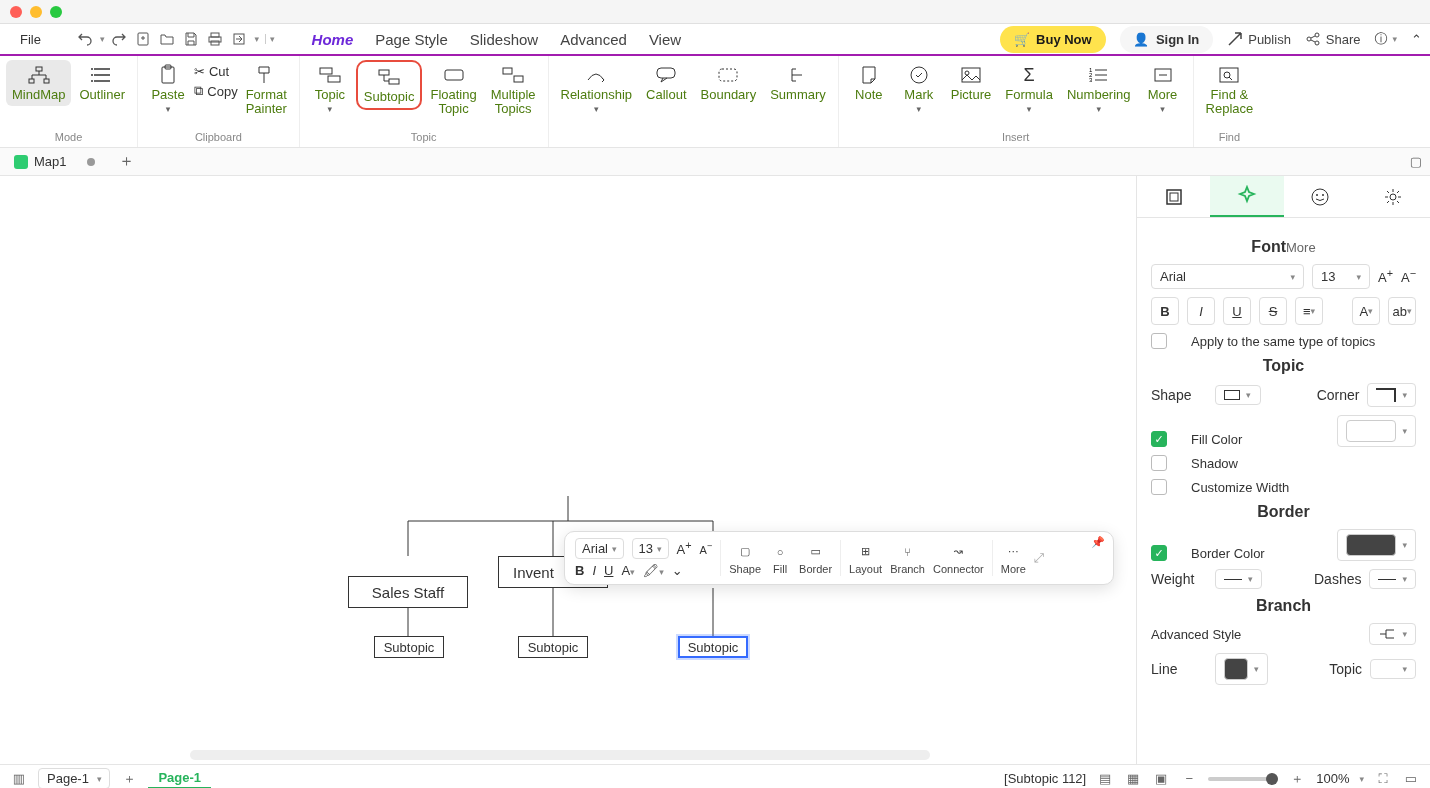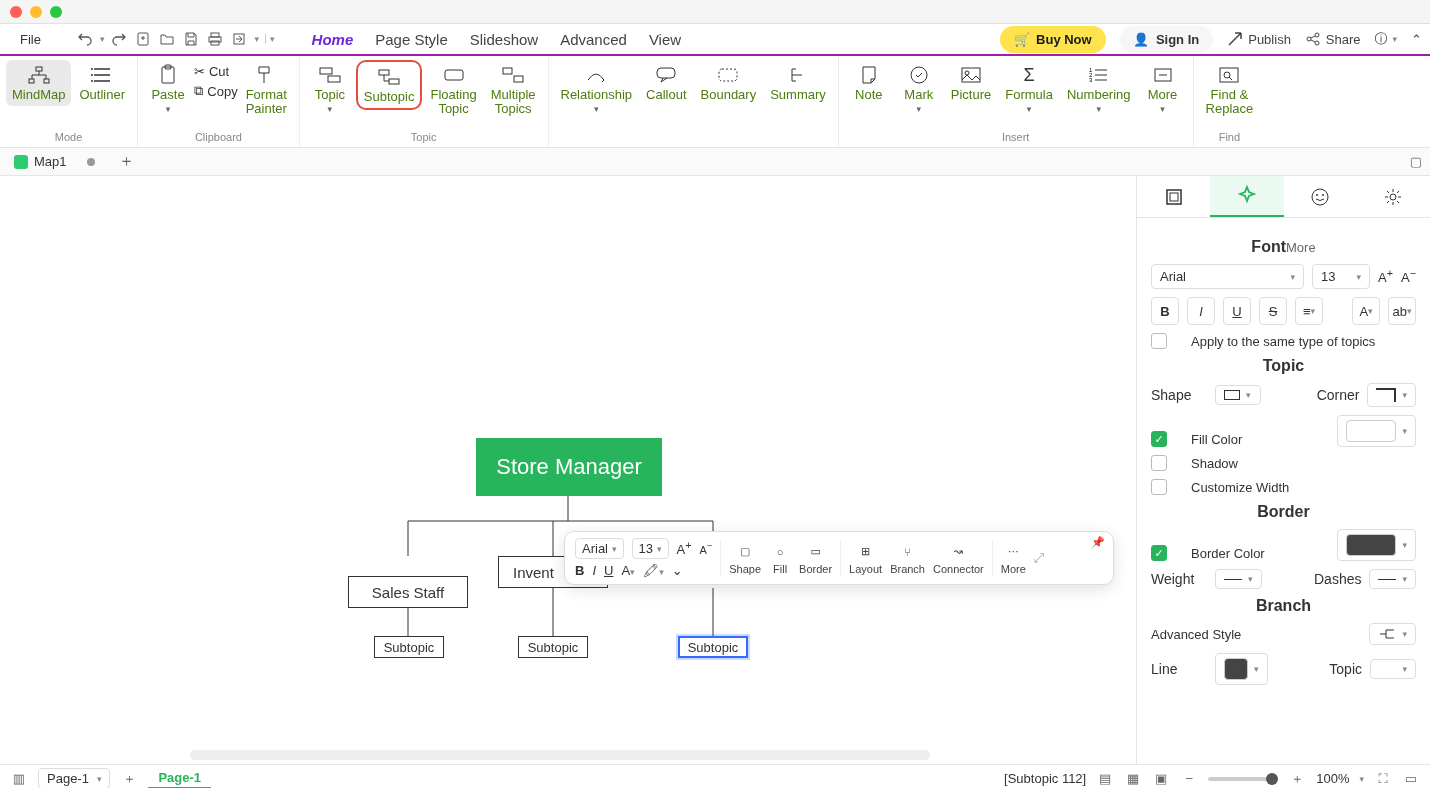--- a/index.html
+++ b/index.html
@@ -451,23 +451,20 @@
         <path d="M568 320 V345" stroke="#333" fill="none"></path>
         <path d="M408 345 H713" stroke="#333" fill="none"></path>
         <path d="M408 345 V380" stroke="#333" fill="none"></path>
         <path d="M553 345 V380" stroke="#333" fill="none"></path>
         <path d="M713 345 V380" stroke="#333" fill="none"></path>
         <path d="M408 412 V460" stroke="#333" fill="none"></path>
         <path d="M553 412 V460" stroke="#333" fill="none"></path>
         <path d="M713 412 V460" stroke="#333" fill="none"></path>
       </svg>
 
-      <div class="node root" style="left:476px;top:262px;width:186px;height:58px">
-          <span>Store Manager</span>
-        </div>
       <div class="node" style="left:348px;top:400px;width:120px;height:32px">
           <span>Sales Staff</span>
         </div>
       <div class="node" style="left:498px;top:380px;width:110px;height:32px;justify-content:flex-start;padding-left:14px">
           <span>Invent</span>
         </div>
       <div class="node small" style="left:374px;top:460px;width:70px;height:22px">
           <span>Subtopic</span>
         </div>
       <div class="node small" style="left:518px;top:460px;width:70px;height:22px">

